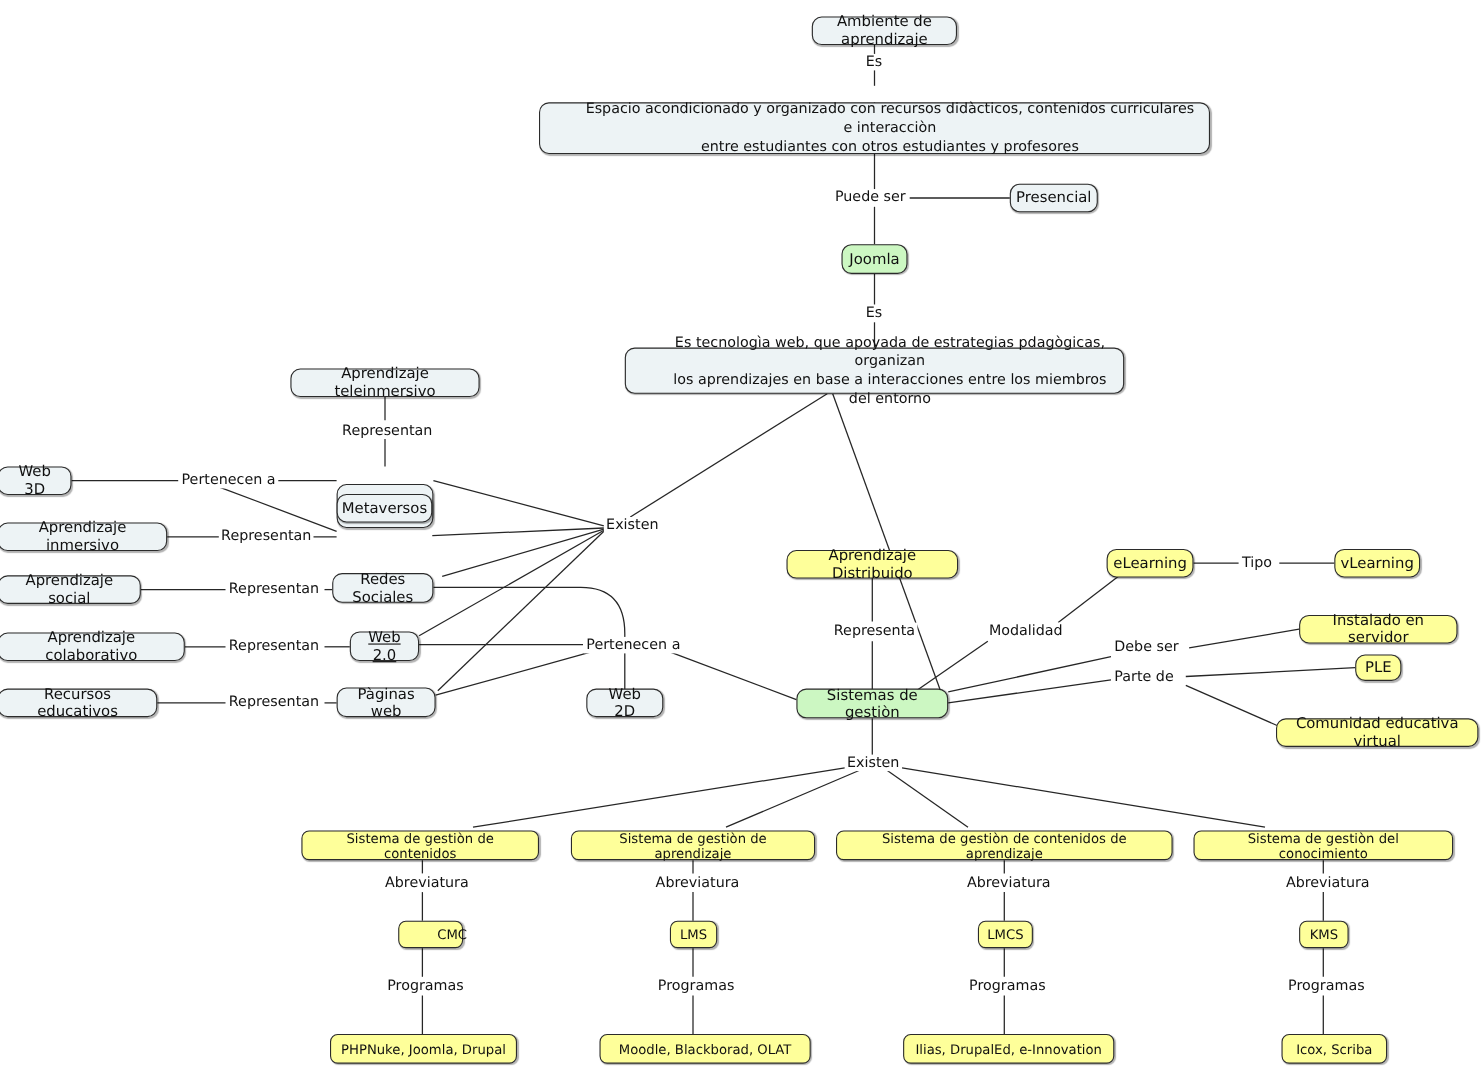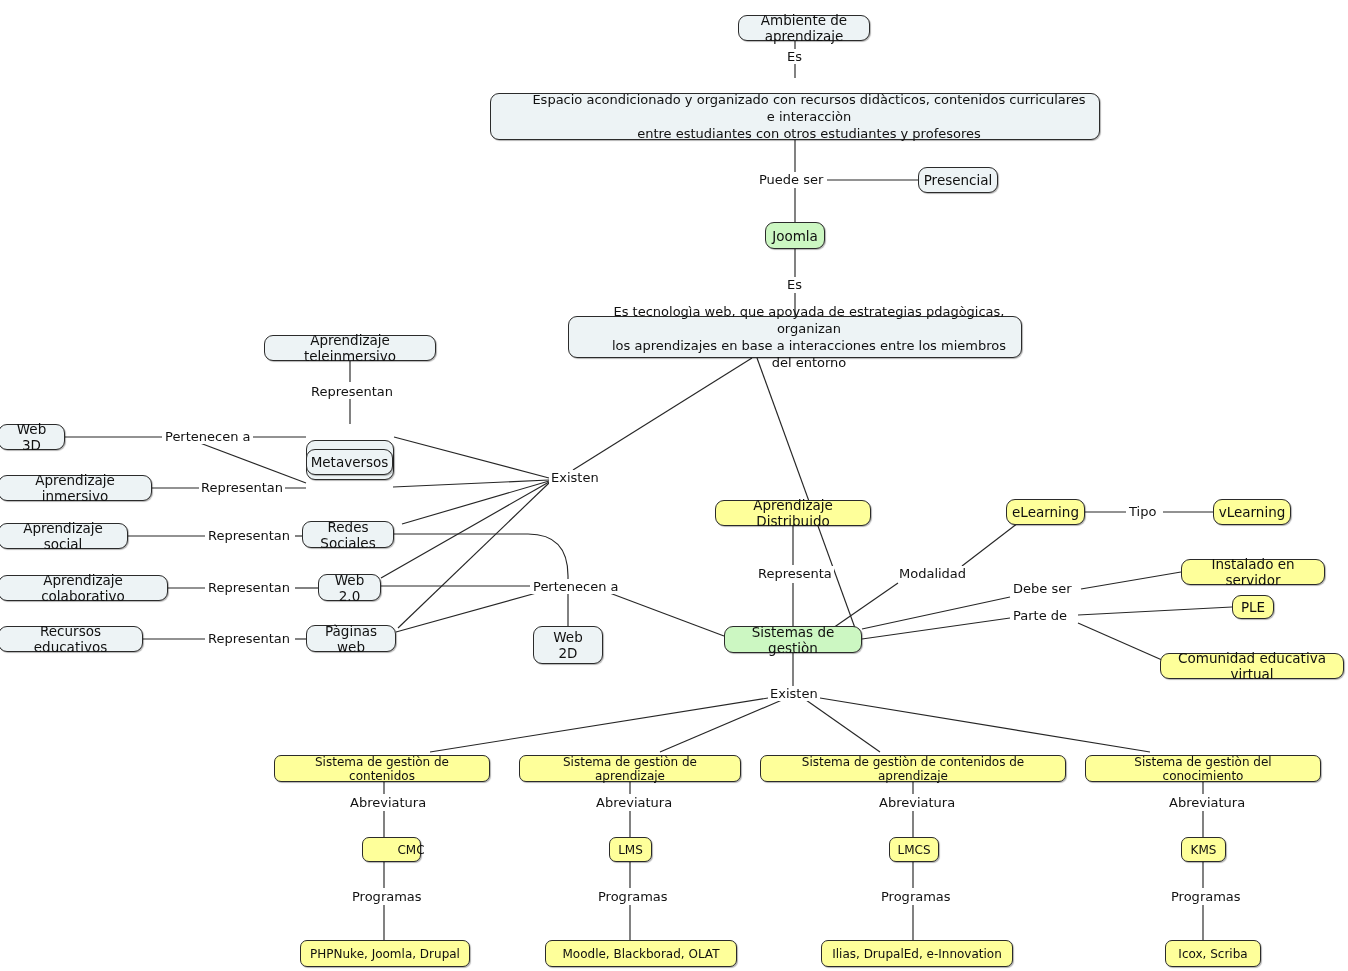--- a/index.html
+++ b/index.html
@@ -186,27 +186,27 @@
   <div class="node blue" style="left:-2px; top:475px; width:154px; height:26px;">Aprendizaje inmersivo</div>
 
   <div class="node blue" style="left:306px; top:449px; width:87px; height:26px;">Metaversos</div>
 
   <div class="node blue" style="left:-2px; top:523px; width:130px; height:26px;">Aprendizaje social</div>
 
   <div class="node blue" style="left:302px; top:521px; width:92px; height:27px;">Redes Sociales</div>
 
   <div class="node blue" style="left:-2px; top:575px; width:170px; height:26px;">Aprendizaje colaborativo</div>
 
-  <div class="node blue" style="left:318px; top:574px; width:63px; height:27px;">Web 2.0</div>
+  <div class="node blue" style="left:318px; top:574px; width:63px; height:27px;text-decoration:underline;">Web 2.0</div>
 
   <div class="node blue" style="left:-2px; top:626px; width:145px; height:26px;">Recursos educativos</div>
 
   <div class="node blue" style="left:306px; top:625px; width:90px; height:27px;">Pàginas web</div>
 
-  <div class="node blue" style="left:533px; top:626px; width:70px; height:38px;">Web 2D</div>
+  <div class="node blue" style="left:533px; top:626px; width:70px; height:26px;">Web 2D</div>
 
   <div class="node yellow" style="left:715px; top:500px; width:156px; height:26px;">Aprendizaje Distribuido</div>
 
   <div class="node green" style="left:724px; top:626px; width:138px; height:27px;">Sistemas de gestiòn</div>
 
   <div class="node yellow" style="left:1006px; top:499px; width:79px; height:26px;">eLearning</div>
 
   <div class="node yellow" style="left:1213px; top:499px; width:78px; height:26px;">vLearning</div>
 
   <div class="node yellow" style="left:1181px; top:559px; width:144px; height:26px;">Instalado en servidor</div>

